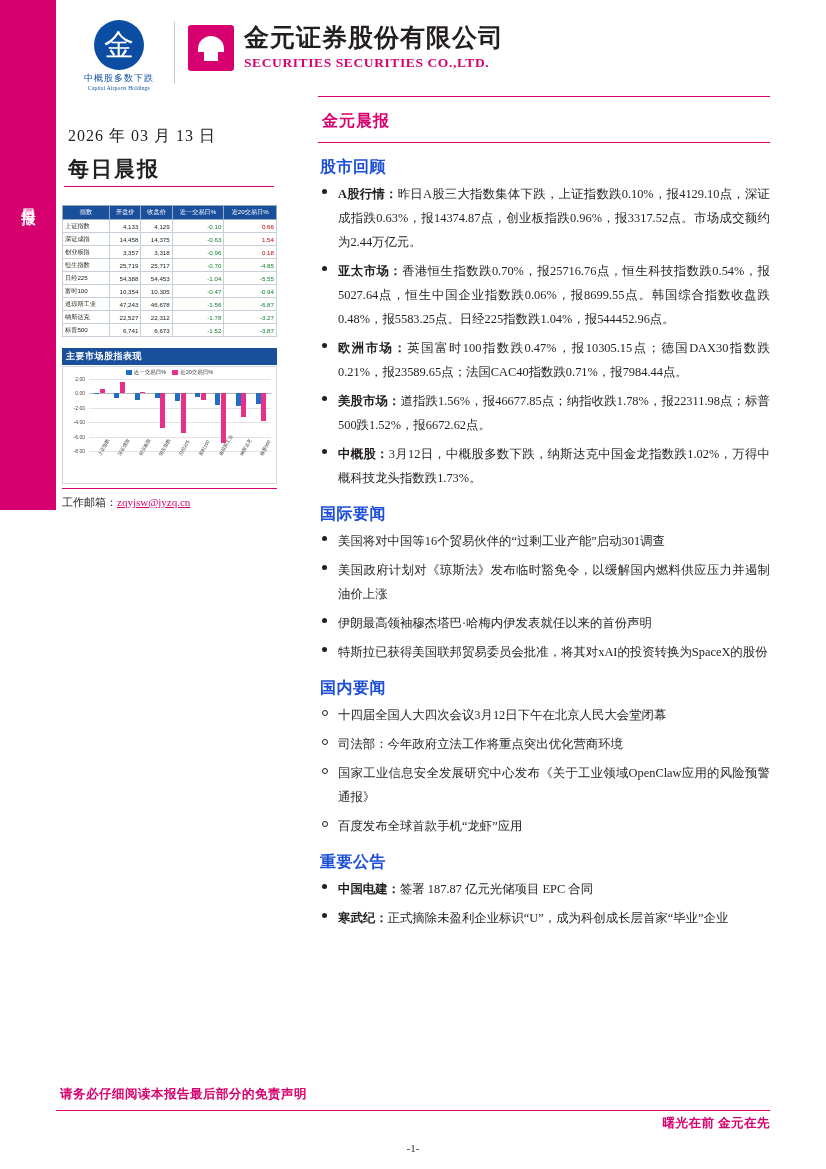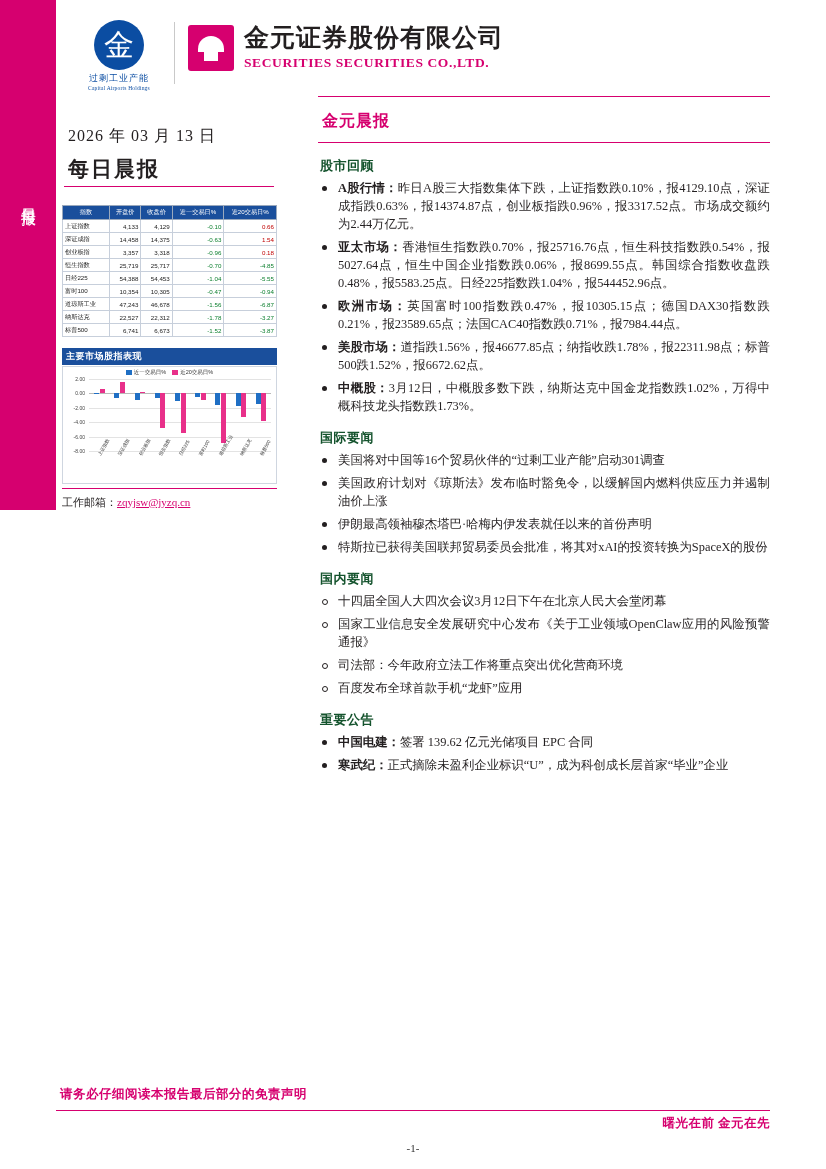--- a/index.html
+++ b/index.html
@@ -111,25 +111,25 @@
   .hr-left2{position:absolute;left:62px;top:488px;width:215px;height:1px;background:#d6006f;}
   
   .right{
     position:absolute;left:318px;top:96px;width:452px;
   }
   .hr-r{width:452px;height:1px;background:#d6006f;}
   .r-title{
     font-size:16px;font-weight:bold;color:#d6006f;margin:14px 0 10px 4px;letter-spacing:1px;
   }
   .sec-title{
-    font-size:13px;font-weight:bold;color:#14532d;margin:14px 0 4px 2px;letter-spacing:.5px;
+    font-size:16px;font-weight:bold;color:#1d4ed8;margin:14px 0 4px 2px;letter-spacing:.5px;
   }
   ul.bul{list-style:none;margin:0;padding:0;}
   ul.bul li{
-    position:relative;padding-left:20px;margin-bottom:5px;font-size:12.4px;line-height:18px;
+    position:relative;padding-left:20px;margin-bottom:5px;font-size:12.4px;line-height:24px;
     text-align:justify;
   }
   ul.bul li:before{
     content:"";position:absolute;left:4px;top:7px;width:5px;height:5px;border-radius:50%;
     background:#231f20;
   }
   ul.bul.hollow li:before{
     background:#fff;border:1px solid #231f20;width:4px;height:4px;top:7px;
   }
   .lead{font-weight:bold;}
@@ -151,21 +151,21 @@
 <body>
 
 <div class="left-band"></div>
 <div class="left-band-text">
   <div style="writing-mode:vertical-rl;display:inline-block;">每日晨报</div>
 </div>
 
 <div class="logo-area">
   <div class="logo-cap">
     <div class="mark">金</div>
-    <div class="cn">过剩工业产能</div>
+    <div class="cn">中概股多数下跌</div>
     <div class="en">Capital Airports Holdings</div>
   </div>
   <div class="logo-div"></div>
   <div class="logo-gs">
     <div class="gs-row">
       <div class="gs-mark"></div>
       <div>
         <div class="gs-cn">金元证券股份有限公司</div>
         <div class="gs-en">SECURITIES SECURITIES  CO.,LTD.</div>
       </div>
@@ -327,27 +327,27 @@
       <div class="sec-title">国际要闻</div>
       <ul class="bul">
         <li><span>美国将对中国等16个贸易伙伴的“过剩工业产能”启动301调查</span></li>
         <li><span>美国政府计划对《琼斯法》发布临时豁免令，以缓解国内燃料供应压力并遏制油价上涨</span></li>
         <li><span>伊朗最高领袖穆杰塔巴·哈梅内伊发表就任以来的首份声明</span></li>
         <li><span>特斯拉已获得美国联邦贸易委员会批准，将其对xAI的投资转换为SpaceX的股份</span></li>
       </ul>
       <div class="sec-title">国内要闻</div>
       <ul class="bul hollow">
         <li><span>十四届全国人大四次会议3月12日下午在北京人民大会堂闭幕</span></li>
+        <li><span>司法部：今年政府立法工作将重点突出优化营商环境</span></li>
         <li><span>国家工业信息安全发展研究中心发布《关于工业领域OpenClaw应用的风险预警通报》</span></li>
-        <li><span>司法部：今年政府立法工作将重点突出优化营商环境</span></li>
         <li><span>百度发布全球首款手机“龙虾”应用</span></li>
       </ul>
       <div class="sec-title">重要公告</div>
       <ul class="bul">
-        <li><span class="lead">中国电建：</span><span>签署 139.62 亿元光储项目 EPC 合同</span></li>
+        <li><span class="lead">中国电建：</span><span>签署 187.87 亿元光储项目 EPC 合同</span></li>
         <li><span class="lead">寒武纪：</span><span>正式摘除未盈利企业标识“U”，成为科创成长层首家“毕业”企业</span></li>
       </ul>
     </div>
 </div>
 
 <div class="foot-line"></div>
 <div class="foot-left">请务必仔细阅读本报告最后部分的免责声明</div>
 <div class="foot-right">曙光在前 金元在先</div>
 <div class="pageno">-1-</div>
 

